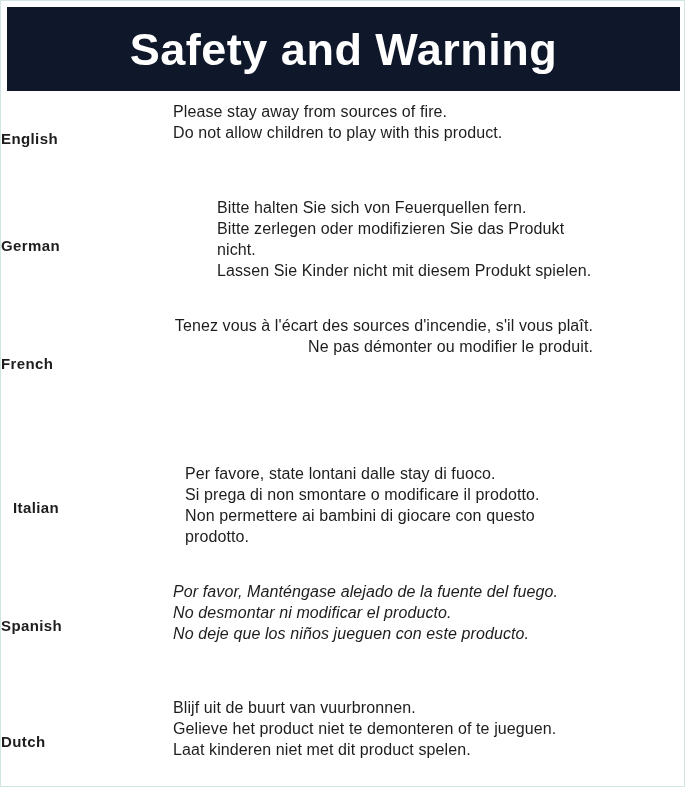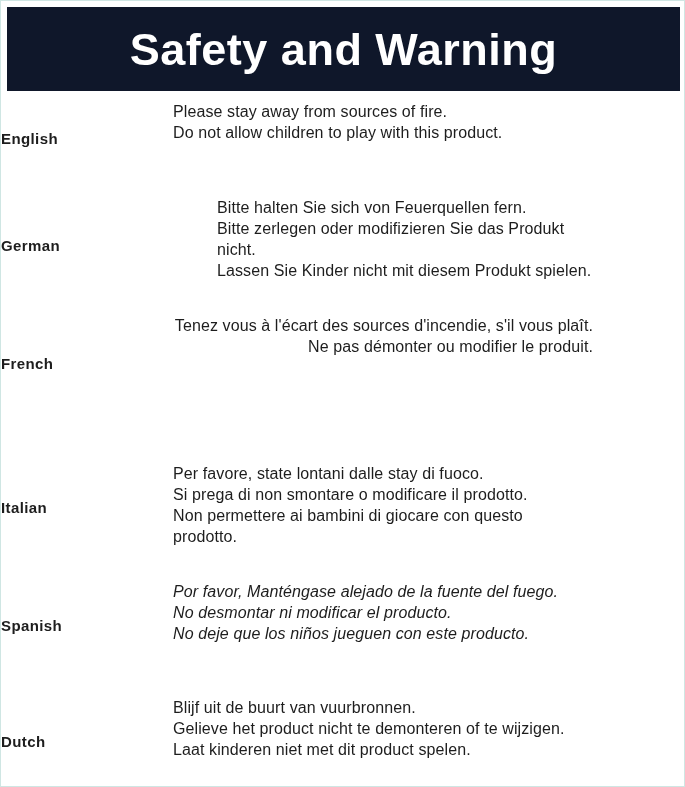--- a/index.html
+++ b/index.html
@@ -110,40 +110,40 @@
 
     <div class="row" style="min-height:98px; padding-top:20px;">
       <div class="lang-cell" style="height:96px;">French</div>
       <div class="text-cell" style="max-width:432px;text-align:right;">
         <div class="line">Tenez vous à l'écart des sources d'incendie, s'il vous plaît.</div>
         <div class="line">Ne pas démonter ou modifier le produit.</div>
       </div>
     </div>
 
     <div class="row" style="min-height:96px; padding-top:50px;">
-      <div class="lang-cell" style="height:88px;">Italian</div>
+      <div class="lang-cell" style="height:88px;margin-left:12px;">Italian</div>
       <div class="text-cell" style="max-width:400px;">
         <div class="line">Per favore, state lontani dalle stay di fuoco.</div>
         <div class="line">Si prega di non smontare o modificare il prodotto.</div>
         <div class="line">Non permettere ai bambini di giocare con questo prodotto.</div>
       </div>
     </div>
 
     <div class="row" style="min-height:94px; padding-top:22px;">
       <div class="lang-cell" style="height:88px;">Spanish</div>
       <div class="text-cell" style="max-width:400px;font-style:italic;">
         <div class="line">Por favor, Manténgase alejado de la fuente del fuego.</div>
         <div class="line">No desmontar ni modificar el producto.</div>
         <div class="line">No deje que los niños jueguen con este producto.</div>
       </div>
     </div>
 
     <div class="row" style="min-height:94px; padding-top:22px;">
       <div class="lang-cell" style="height:88px;">Dutch</div>
       <div class="text-cell" style="max-width:410px;">
         <div class="line">Blijf uit de buurt van vuurbronnen.</div>
-        <div class="line">Gelieve het product nicht te demonteren of te wijzigen.</div>
+        <div class="line">Gelieve het product niet te demonteren of te jueguen.</div>
         <div class="line">Laat kinderen niet met dit product spelen.</div>
       </div>
     </div>
 
   </div>
 </div>
 
 </body></html>

